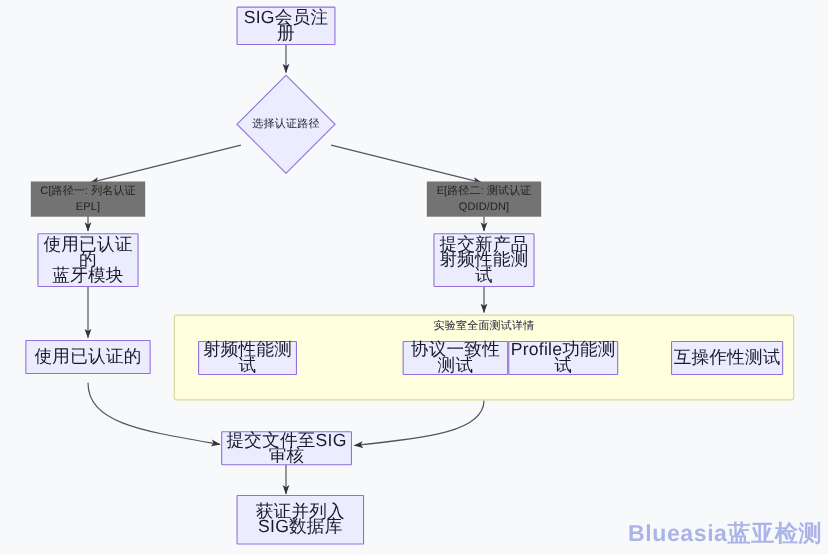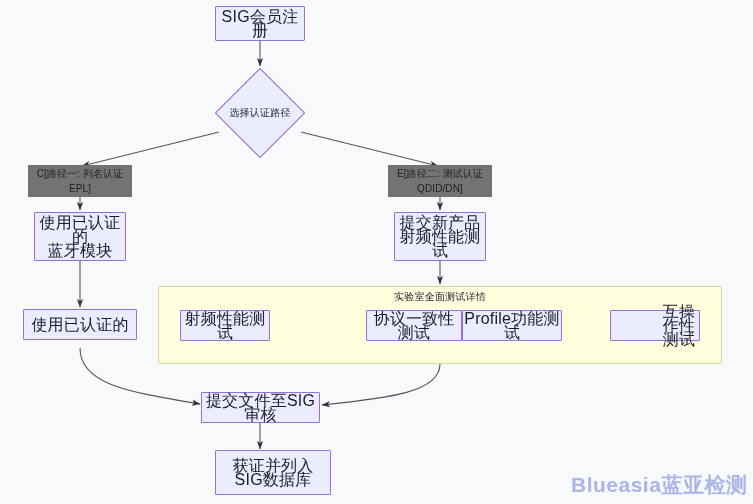--- a/index.html
+++ b/index.html
@@ -156,21 +156,21 @@
 
   <div class="node" style="left:394px; top:212px; width:92px; height:49px;">提交新产品
 射频性能测试</div>
 
   <div class="subgraph" style="left:158px; top:286px; width:564px; height:78px;"></div>
   <div class="subgraph-title" style="left:158px; top:290px; width:564px; height:13px;">实验室全面测试详情</div>
 
   <div class="node" style="left:180px; top:310px; width:90px; height:31px;">射频性能测试</div>
   <div class="node" style="left:322px; top:310px; width:96px; height:31px;margin-left:44px;">协议一致性测试</div>
   <div class="node" style="left:462px; top:310px; width:100px; height:31px;">Profile功能测试</div>
-  <div class="node" style="left:610px; top:310px; width:90px; height:31px;padding-left:48px;">互操作性测试</div>
+  <div class="node" style="left:610px; top:310px; width:102px; height:31px;">互操作性测试</div>
 
   <div class="node" style="left:201px; top:392px; width:119px; height:31px;">提交文件至SIG审核</div>
   <div class="node" style="left:215px; top:450px; width:116px; height:45px;">获证并列入
 SIG数据库</div>
 
   <div class="watermark" style="left:571px; top:471px;">Blueasia蓝亚检测</div>
 
 </div>
 
 </body></html>

